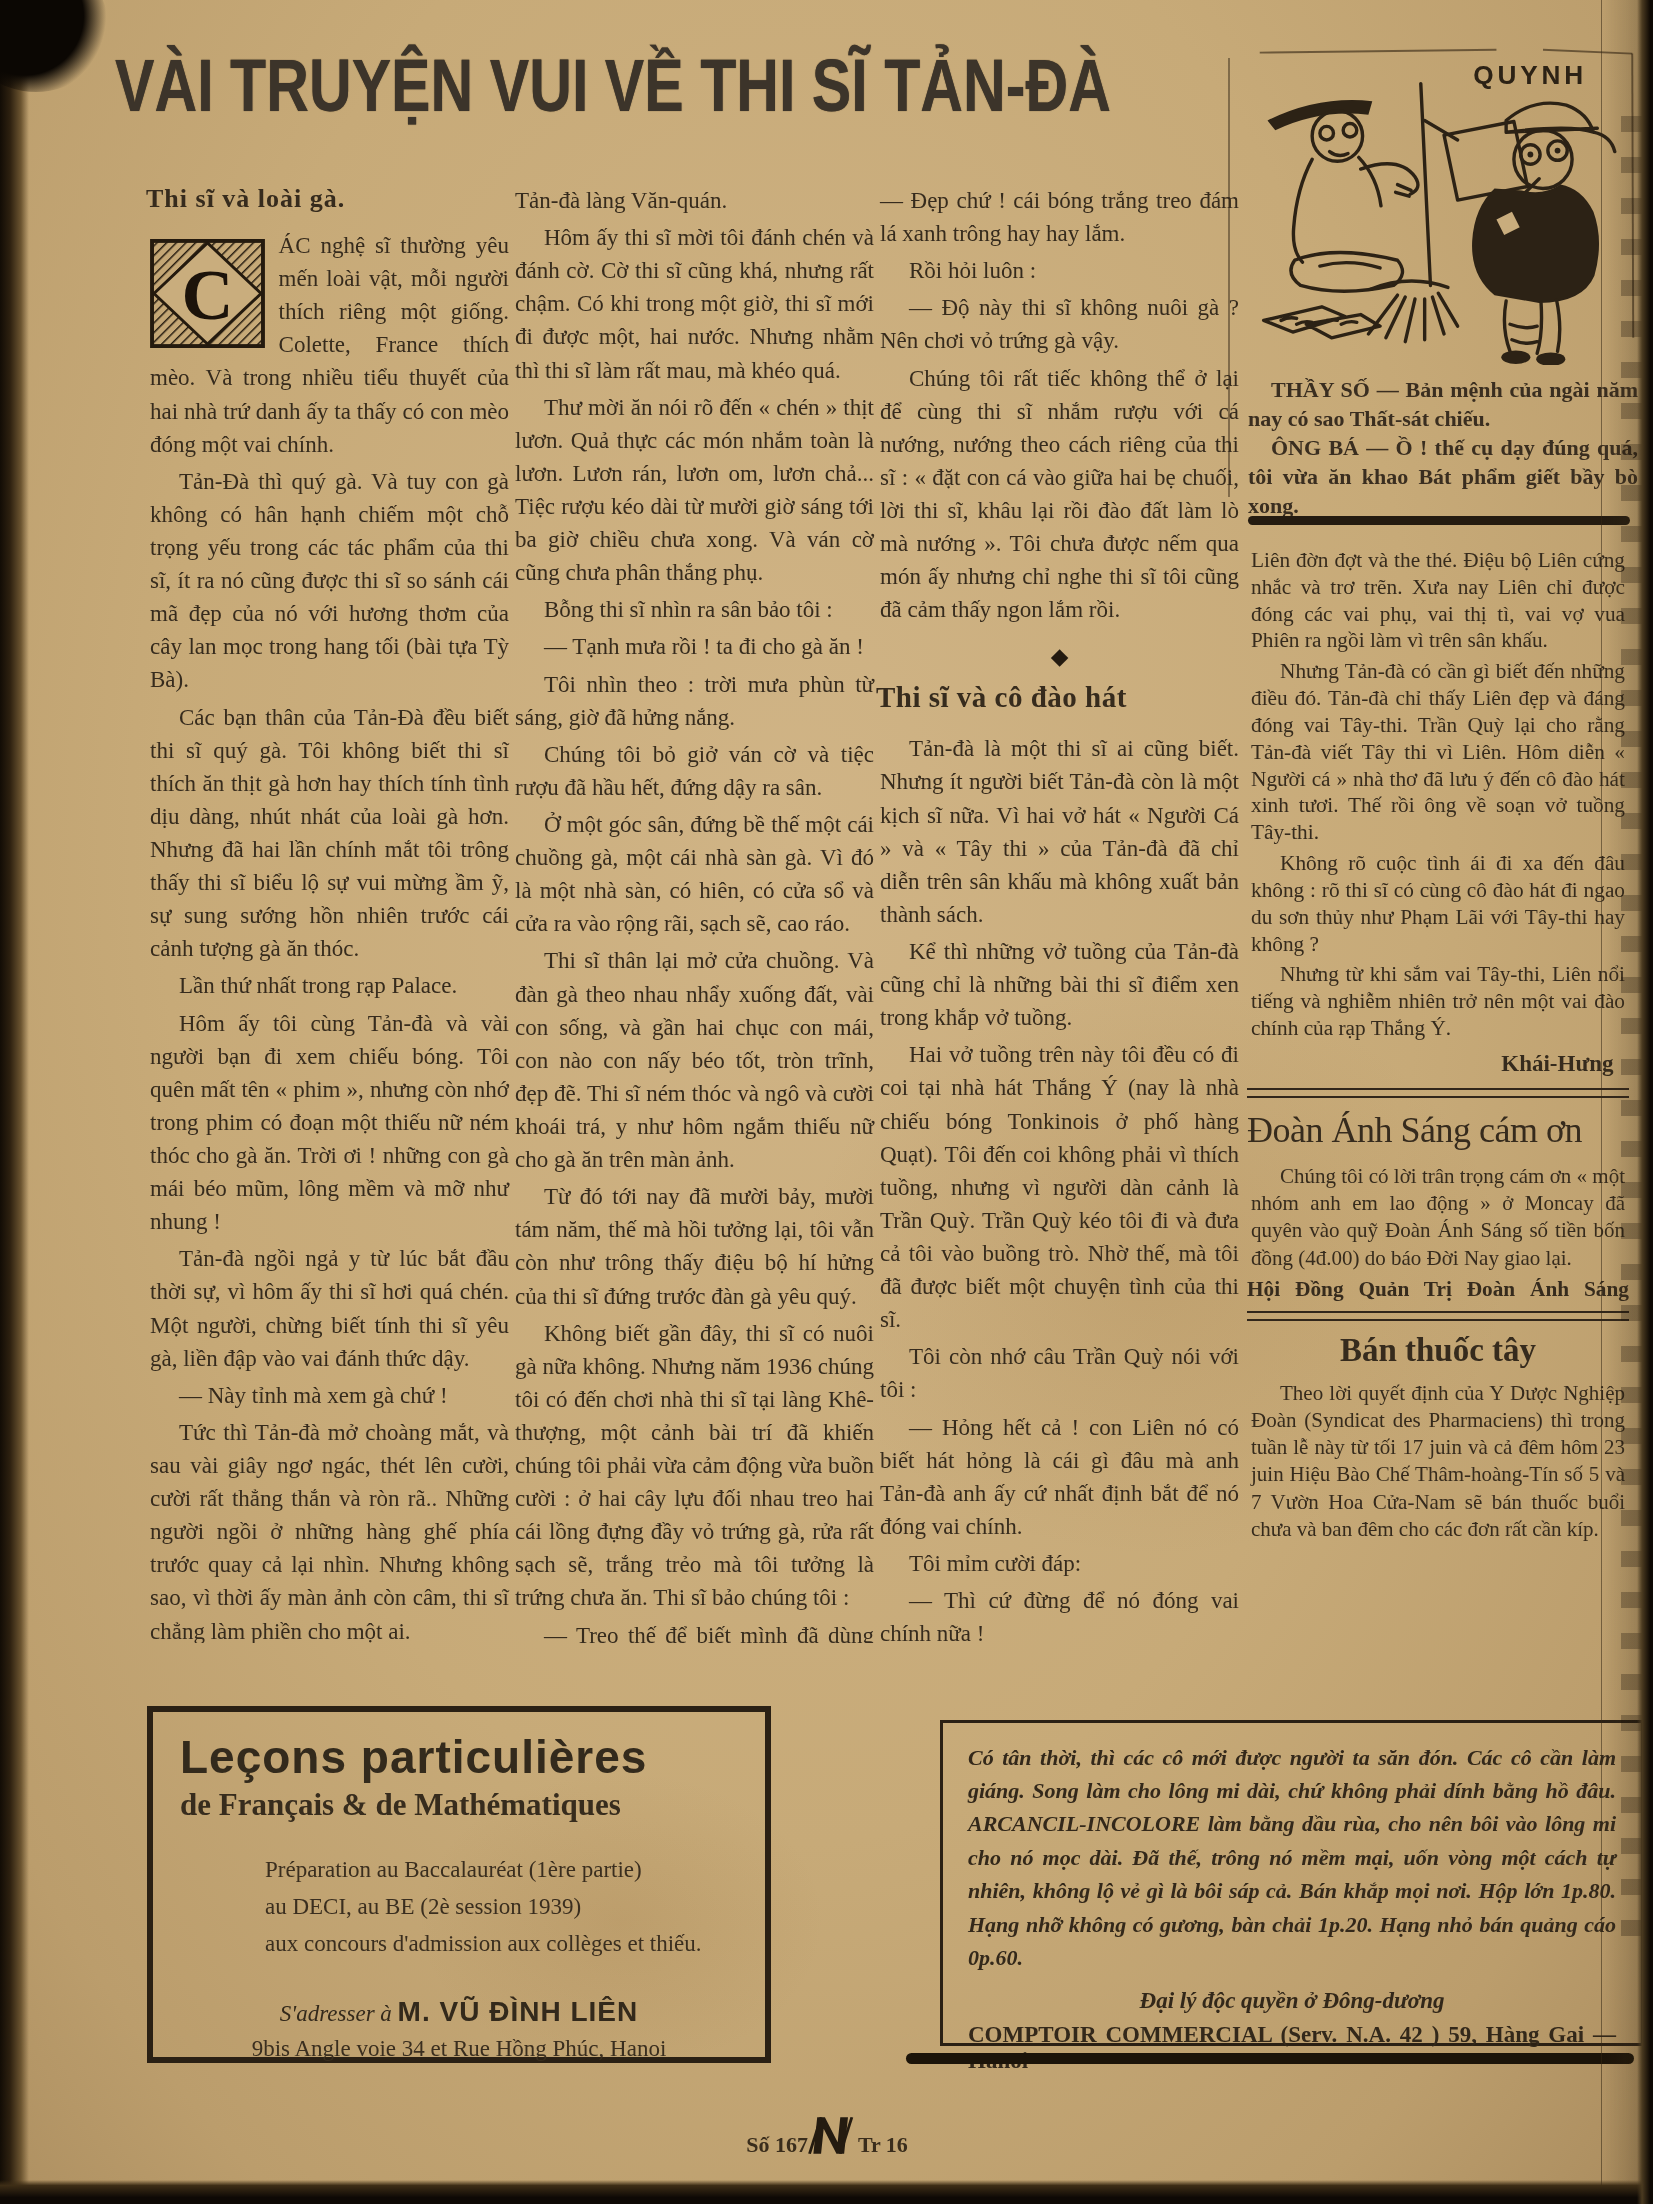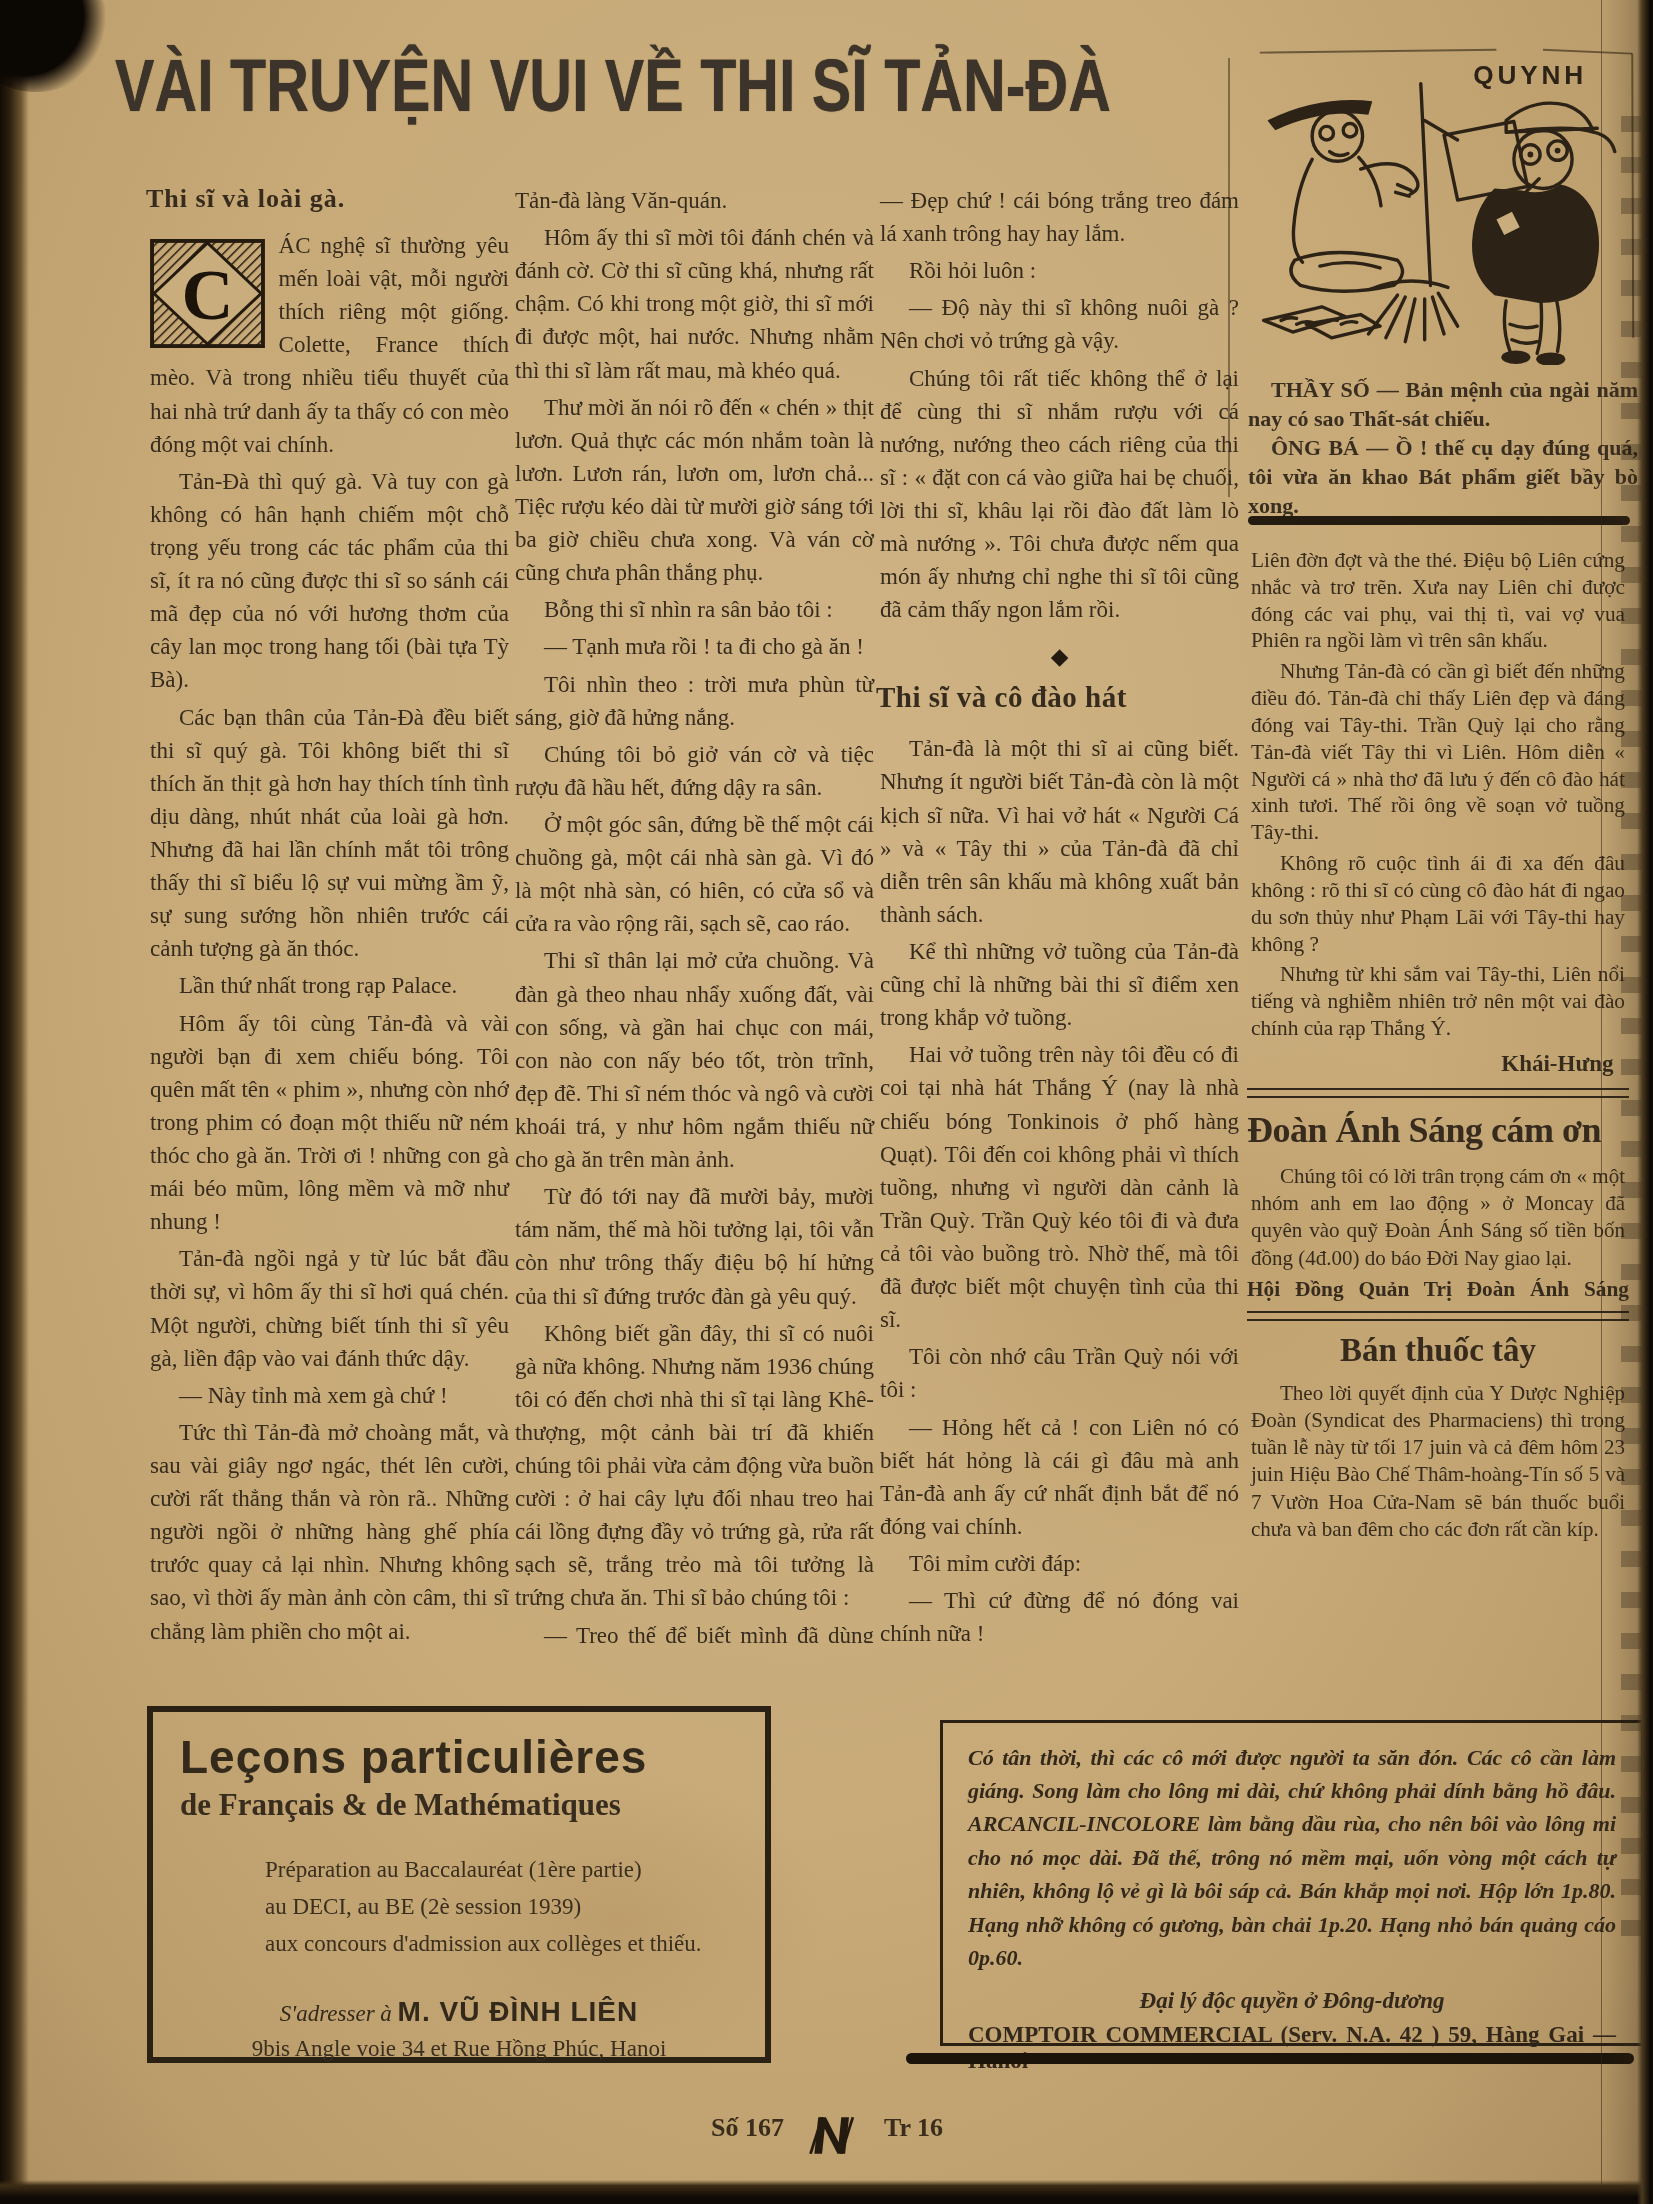--- a/index.html
+++ b/index.html
@@ -44,21 +44,21 @@
   #col4{left:1247px;top:543px;width:382px;height:1100px;overflow:hidden;text-align:justify;
     position:absolute;font-size:21.3px;line-height:1.26;}
   .para{margin:4px;text-indent:29px;}
   .col-heading{font-weight:700;font-size:26px;margin:0 0 11.6px 0;letter-spacing:1px;text-indent:0;}
   .dropcap{float:left;width:115px;height:109px;margin:9.7px 13.6px 3.9px 0;}
   .first-para{text-indent:0;}
   .separator{text-align:center;font-size:23px;margin:13.6px 0 3.9px;text-indent:0;color:#241b10;}
   .col3-heading{font-weight:700;font-size:29px;margin:3.9px 0 13.6px;text-indent:0;letter-spacing:0.5px;}
   .byline{text-align:right;font-weight:700;font-size:23px;margin:7.8px 15.5px 9.7px 0;text-indent:0;}
   .double-rule{height:5.8px;border-top:2.9px solid #31261a;border-bottom:2.9px solid #31261a;margin:3.9px 0 9.7px;}
-  .thanks-heading{font-weight:700;font-size:36px;margin:1.9px 0 9.7px;text-indent:0;letter-spacing:-0.5px;white-space:nowrap;}
+  .thanks-heading{font-weight:400;font-size:36px;margin:1.9px 0 9.7px;text-indent:0;letter-spacing:-0.5px;white-space:nowrap;}
   .small-body{font-size:21px;line-height:1.3;}
   .signature{font-weight:700;font-size:21.3px;margin:3.9px 0 7.8px;text-indent:0;text-align:justify;text-align-last:justify;}
   .pharm-heading{font-weight:700;font-size:33px;text-align:center;margin:7.8px 0 7.8px;text-indent:0;}
   
   .ad-left{position:absolute;left:147px;top:1706px;width:624px;height:357px;border:6.8px solid #2a2014;
     box-sizing:border-box;padding:17.5px 27px;}
   .ad-left-title{font-family:"Liberation Sans",sans-serif;font-weight:700;font-size:46px;color:#332a1c;letter-spacing:1px;}
   .ad-left-sub{font-weight:700;font-size:31px;margin-top:3.9px;color:#372c1d;}
   .ad-left-lines{margin:29px 0 0 85px;font-size:23px;line-height:1.6;color:#3a2e1f;}
   .ad-left-contact{margin-top:33px;text-align:center;font-size:23px;color:#33291b;}
@@ -67,21 +67,21 @@
   .ad-left-address{text-align:center;font-size:23px;margin-top:7.8px;color:#3a2e1f;}
   .ad-right{position:absolute;left:940px;top:1720px;width:704px;height:326px;border:3.9px solid #2a2014;
     box-sizing:border-box;padding:17.5px 25px;font-style:italic;color:#33281a;}
   .ad-right-body{font-size:22px;line-height:1.52;text-align:justify;font-weight:600;margin:0;}
   .ad-right-agent{text-align:center;margin-top:13.6px;font-weight:700;font-size:23px;}
   .ad-right-company{font-style:normal;font-weight:700;margin-top:7.8px;font-size:23px;
     text-align:justify;text-align-last:justify;}
   .bottom-rule{position:absolute;left:906px;top:2053px;width:728px;height:10.7px;background:#1c1409;border-radius:5.8px;}
   
   .footer{position:absolute;left:0;top:2113px;width:100%;display:flex;justify-content:center;
-    align-items:flex-start;gap:25px;font-weight:700;font-size:26px;color:#3a2d1c;}
+    align-items:flex-end;font-weight:700;font-size:22px;color:#3a2d1c;}
   svg .ink{stroke:#2c2215;fill:none;stroke-width:3.5;stroke-linecap:round;stroke-linejoin:round;}
   svg .ink-fill{fill:#2c2215;stroke:none;}
 </style>
 </head>
 <body>
 
 <div class="page">
 
   <div class="title">VÀI TRUYỆN VUI VỀ THI SĨ TẢN-ĐÀ</div>
   <div class="vrule"></div>

